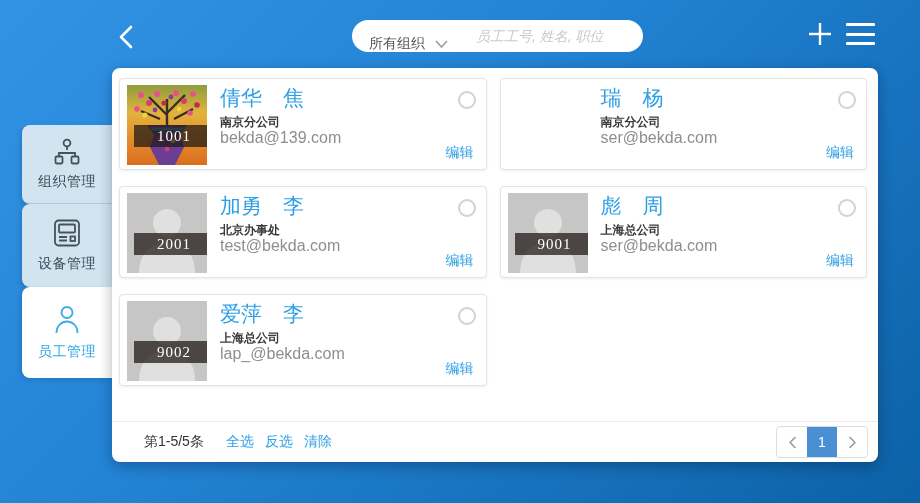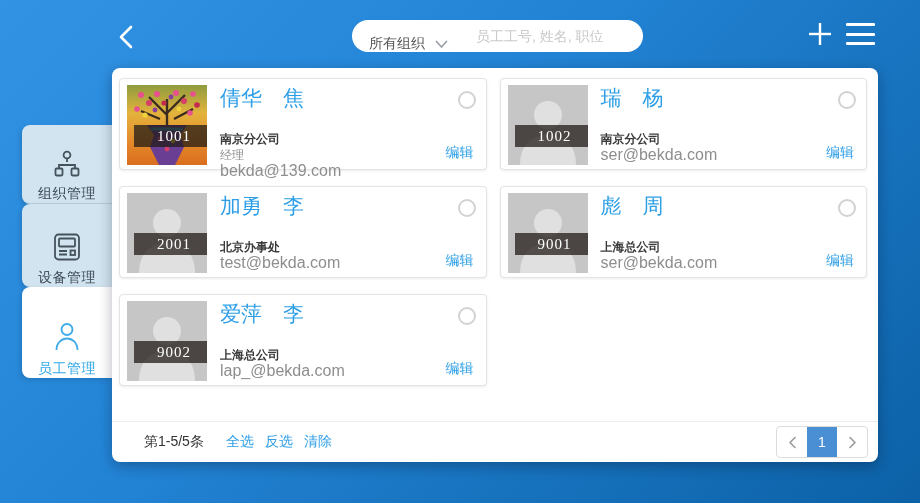--- a/index.html
+++ b/index.html
@@ -14,33 +14,33 @@
   .back-btn { position:absolute; left:114px; top:22px; width:26px; height:30px; cursor:pointer; }
   .search-pill {
     position:absolute; left:352px; top:20px; width:291px; height:32px;
     background:#fff; border-radius:16px; display:flex; align-items:center; overflow:hidden;
   }
   .org-select { display:flex; align-items:center; gap:10px; padding:16px 14px 0 17px; height:100%; cursor:pointer; }
   .org-select .label { font-size:14px; color:#555; white-space:nowrap; }
   .pill-divider { width:1px; height:32px; background:#e3e3e3; }
   .search-input {
     flex:1; border:none; outline:none; height:100%; padding:0 14px;
-    font-size:14px; color:#555; font-family:inherit; background:transparent;
+    font-size:14px; color:#555; font-family:inherit; background:transparent;font-style:italic;
   }
   .search-input::placeholder { color:#c9c9c9; }
   .add-btn { position:absolute; left:806px; top:20px; width:28px; height:28px; cursor:pointer; }
   .menu-btn { position:absolute; left:846px; top:23px; width:29px; height:22px; cursor:pointer;
     display:flex; flex-direction:column; justify-content:space-between; }
   .menu-btn span { display:block; height:3px; background:#fff; border-radius:1px; }
 
   
   .sidebar { position:absolute; left:22px; top:125px; width:90px; }
   .side-tab {
     width:90px; background:#d2e4f0; border-radius:8px 0 0 8px;
-    display:flex; flex-direction:column; align-items:center; justify-content:flex-end;
+    display:flex; flex-direction:column; align-items:center; justify-content:center;
     gap:7px; cursor:pointer; box-shadow:-2px 2px 5px rgba(0,0,0,0.12);
   }
   .side-tab .tab-label { font-size:14px; color:#3d4c57; letter-spacing:0.5px; }
   .side-tab.t1 { height:79px; border-bottom:1px solid #b9cfde; }
   .side-tab.t2 { height:83px; }
   .side-tab.t3 { height:91px; background:#fff; }
   .side-tab.t3 .tab-label { color:#2fa7e6; }
 
   
   .panel {
@@ -58,21 +58,21 @@
   }
   .photo { position:absolute; left:7px; top:6px; width:80px; height:80px; overflow:hidden; background:#c6c6c6; }
   .photo svg { display:block; }
   .id-badge {
     position:absolute; left:7px; bottom:18px; width:80px; height:22px;
     background:rgba(32,26,22,0.74); color:#fff; text-align:center; line-height:22px;
     font-size:15px; font-family:"Liberation Serif","DejaVu Serif",serif; letter-spacing:1px;
   }
   .info { position:absolute; left:100px; top:6px; right:40px; }
   .emp-name { font-size:21px; color:#2e9fe6; line-height:26px; white-space:nowrap; }
-  .emp-org { font-size:12px; color:#3a3a3a; font-weight:bold; margin-top:20px; line-height:16px; }
+  .emp-org { font-size:12px; color:#3a3a3a; font-weight:bold; margin-top:3px; line-height:16px; }
   .emp-title { font-size:12px; color:#8e8e8e; line-height:16px; }
   .emp-email { font-size:16px; color:#8e8e8e; line-height:16px; }
   .radio { position:absolute; right:10px; top:12px; width:18px; height:18px;
     border:2px solid #d2d2d2; border-radius:50%; background:#fff; cursor:pointer; }
   .edit-link { position:absolute; right:12px; bottom:7px; font-size:14px; color:#2e9fe6; cursor:pointer; }
 
   
   .panel-footer {
     position:absolute; left:0; right:0; bottom:0; height:41px;
     border-top:1px solid #ececec; display:flex; align-items:center; padding:0 10px 0 32px;
@@ -191,36 +191,26 @@
         <circle cx="33" cy="54" r="2.4" fill="#e8508e"></circle>
             <circle cx="46" cy="56" r="2.4" fill="#f0d23a"></circle>
         <circle cx="40" cy="64" r="2.4" fill="#d63f67"></circle>
       </svg>
 
       <div class="id-badge">1001</div>
     </div>
     <div class="info">
       <div class="emp-name">倩华　焦</div>
       <div class="emp-org">南京分公司</div>
-      <div class="emp-title">经理</div>
       <div class="emp-email">bekda@139.com</div>
     </div>
     <div class="radio"></div>
     <span class="edit-link">编辑</span>
   </div>
       <div class="card">
-    <div class="photo">
-
-      <svg width="80" height="80" viewBox="0 0 80 80">
-        <rect width="80" height="80" fill="#c6c6c6"></rect>
-        <circle cx="40" cy="30" r="14" fill="#e0e0e0"></circle>
-        <path d="M12 80 C12 58 26 50 40 50 C54 50 68 58 68 80 Z" fill="#e0e0e0"></path>
-      </svg>
-      <div class="id-badge">1002</div>
-    </div>
     <div class="info">
       <div class="emp-name">瑞　杨</div>
       <div class="emp-org">南京分公司</div>
 
       <div class="emp-email">ser@bekda.com</div>
     </div>
     <div class="radio"></div>
     <span class="edit-link">编辑</span>
   </div>
       <div class="card">

